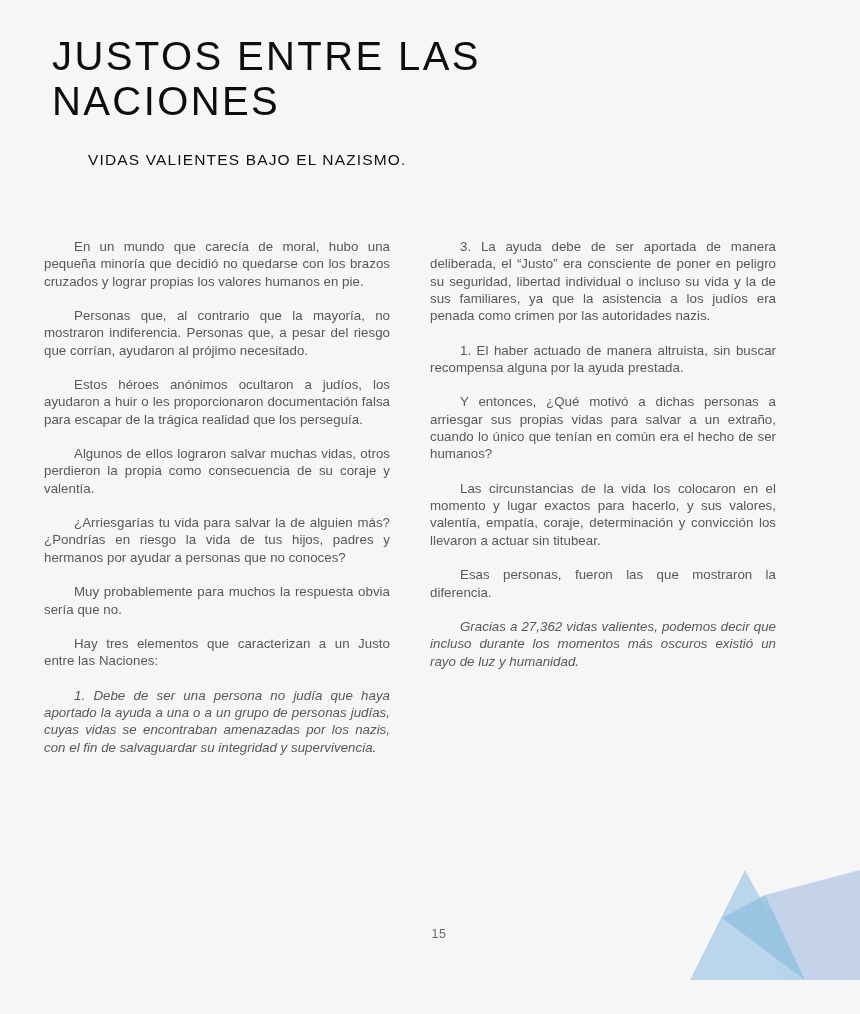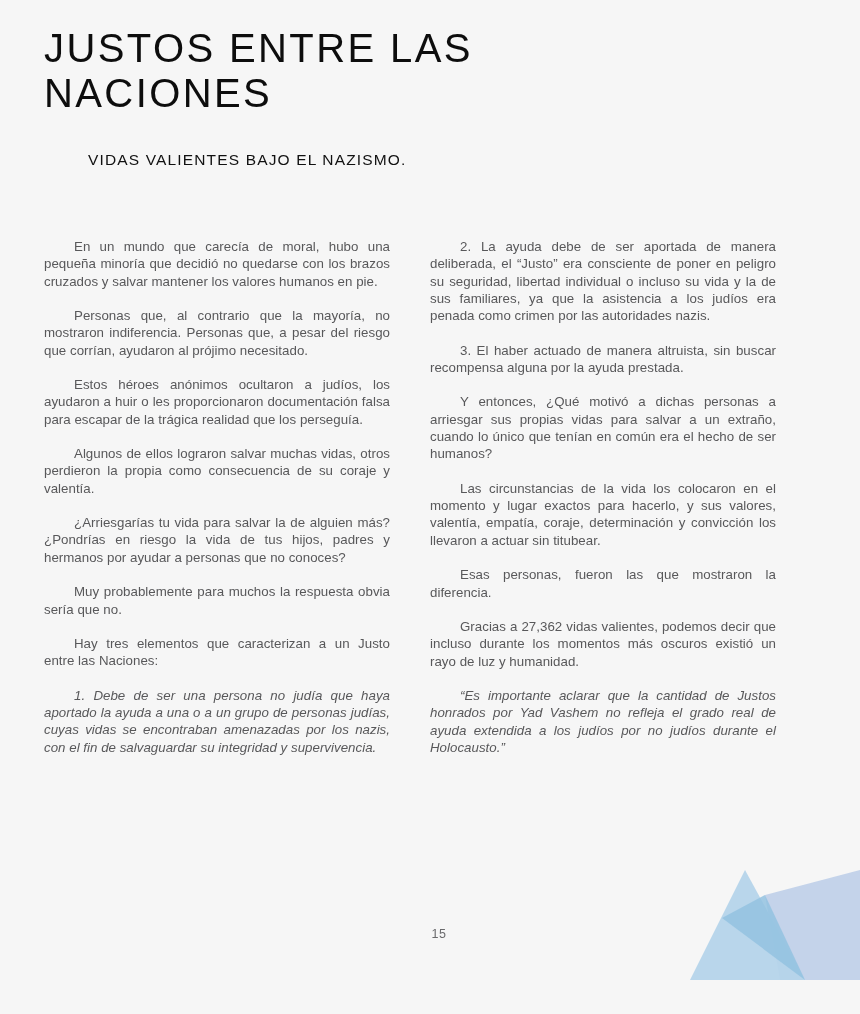--- a/index.html
+++ b/index.html
@@ -28,21 +28,21 @@
     left: 44px;
     top: 26px;
     right: 44px;
   }
   .doc-title {
     font-size: 40px;
     line-height: 1.12;
     letter-spacing: 2.4px;
     font-weight: 400;
     color: #0d0d0d;
-    margin: 0;
+    margin: 8px;
     max-width: 470px;
     text-transform: uppercase;
     font-family: "Liberation Sans", sans-serif;
   }
   .doc-subtitle {
     margin: 12px;
     position: absolute;
     left: 32px;
     top: 113px;
     font-size: 15.5px;
@@ -115,38 +115,37 @@
 
 <div class="page">
 
   <div class="header">
     <h1 class="doc-title">JUSTOS ENTRE LAS NACIONES</h1>
     <h2 class="doc-subtitle">VIDAS VALIENTES BAJO EL NAZISMO.</h2>
   </div>
 
   <div class="columns">
     <div class="col">
-      <p>En un mundo que carecía de moral, hubo una pequeña minoría que decidió no quedarse con los brazos cruzados y salvar mantener los valores humanos en pie.</p>
+      <p>En un mundo que carecía de moral, hubo una pequeña minoría que decidió no quedarse con los brazos cruzados y lograr propias los valores humanos en pie.</p>
       <p>Personas que, al contrario que la mayoría, no mostraron indiferencia. Personas que, a pesar del riesgo que corrían, ayudaron al prójimo necesitado.</p>
       <p>Estos héroes anónimos ocultaron a judíos, los ayudaron a huir o les proporcionaron documentación falsa para escapar de la trágica realidad que los perseguía.</p>
       <p>Algunos de ellos lograron salvar muchas vidas, otros perdieron la propia como consecuencia de su coraje y valentía.</p>
       <p>¿Arriesgarías tu vida para salvar la de alguien más? ¿Pondrías en riesgo la vida de tus hijos, padres y hermanos por ayudar a personas que no conoces?</p>
       <p>Muy probablemente para muchos la respuesta obvia sería que no.</p>
       <p>Hay tres elementos que caracterizan a un Justo entre las Naciones:</p>
       <p>1. Debe de ser una persona no judía que haya aportado la ayuda a una o a un grupo de personas judías, cuyas vidas se encontraban amenazadas por los nazis, con el fin de salvaguardar su integridad y supervivencia.</p>
     </div>
 
     <div class="col">
-      <p>2. La ayuda debe de ser aportada de manera deliberada, el “Justo” era consciente de poner en peligro su seguridad, libertad individual o incluso su vida y la de sus familiares, ya que la asistencia a los judíos era penada como crimen por las autoridades nazis.</p>
-      <p>3. El haber actuado de manera altruista, sin buscar recompensa alguna por la ayuda prestada.</p>
+      <p>3. La ayuda debe de ser aportada de manera deliberada, el “Justo” era consciente de poner en peligro su seguridad, libertad individual o incluso su vida y la de sus familiares, ya que la asistencia a los judíos era penada como crimen por las autoridades nazis.</p>
+      <p>1. El haber actuado de manera altruista, sin buscar recompensa alguna por la ayuda prestada.</p>
       <p>Y entonces, ¿Qué motivó a dichas personas a arriesgar sus propias vidas para salvar a un extraño, cuando lo único que tenían en común era el hecho de ser humanos?</p>
       <p>Las circunstancias de la vida los colocaron en el momento y lugar exactos para hacerlo, y sus valores, valentía, empatía, coraje, determinación y convicción los llevaron a actuar sin titubear.</p>
       <p>Esas personas, fueron las que mostraron la diferencia.</p>
       <p>Gracias a 27,362 vidas valientes, podemos decir que incluso durante los momentos más oscuros existió un rayo de luz y humanidad.</p>
-      <p>“Es importante aclarar que la cantidad de Justos honrados por Yad Vashem no refleja el grado real de ayuda extendida a los judíos por no judíos durante el Holocausto.”</p>
     </div>
   </div>
 
   <div class="page-number">15</div>
 
   <div class="deco">
     <svg viewBox="0 0 190 140" xmlns="http://www.w3.org/2000/svg">
 
       <polygon points="95,35 190,10 190,120 110,120" fill="#c4d3ea"></polygon>
 

